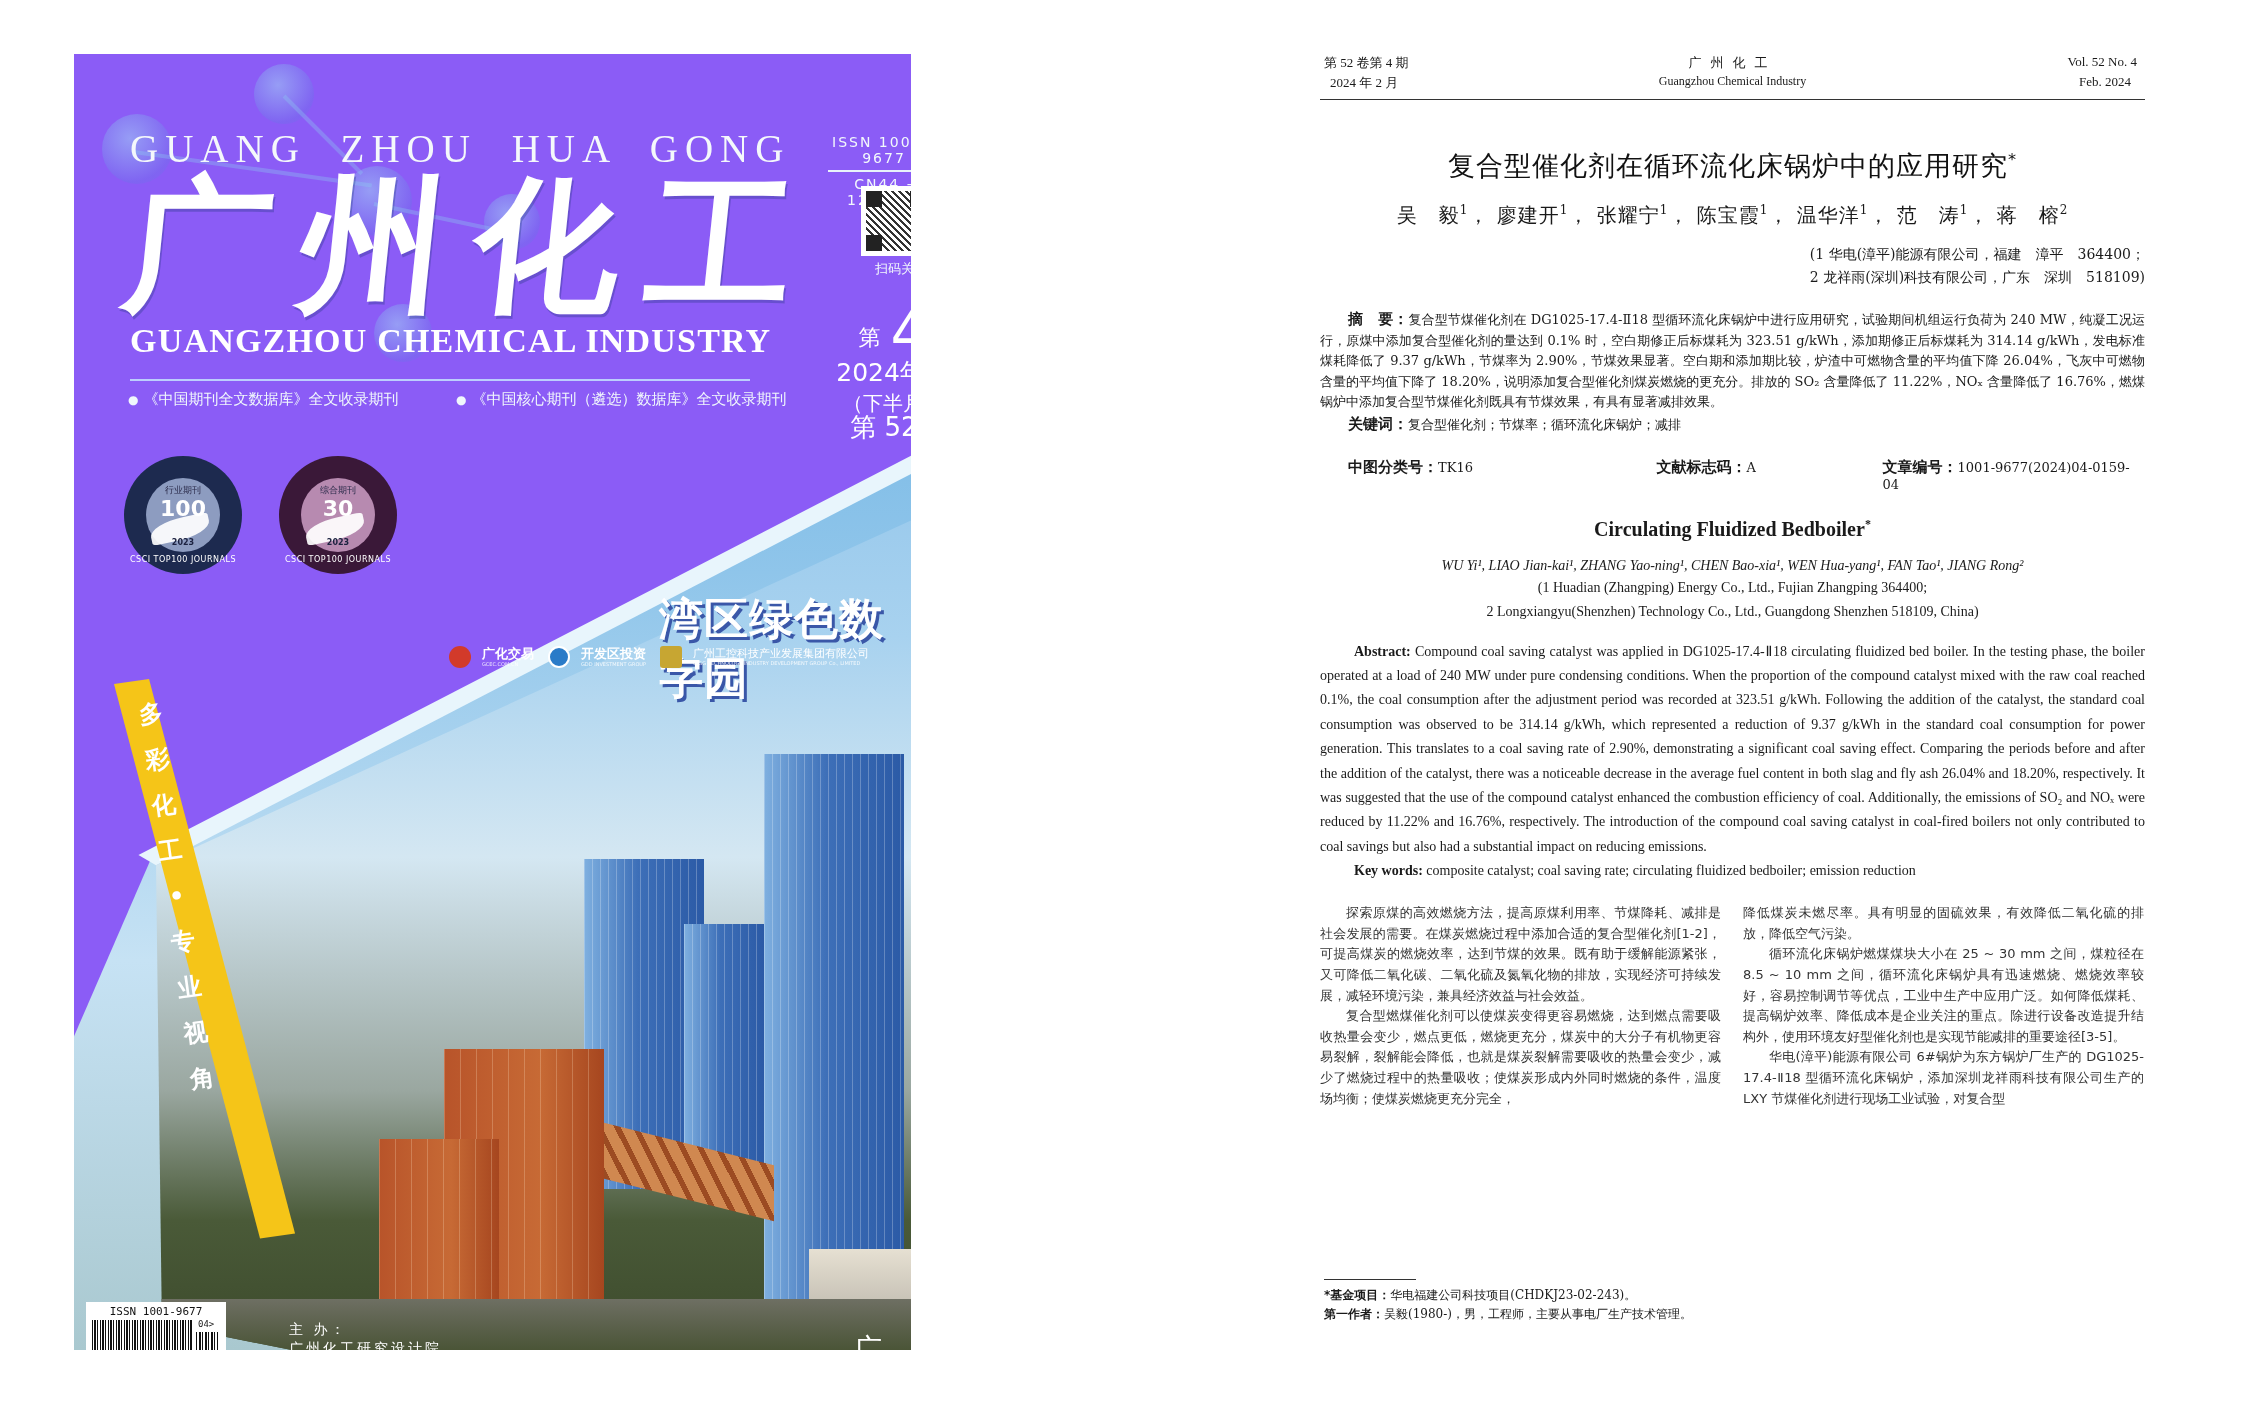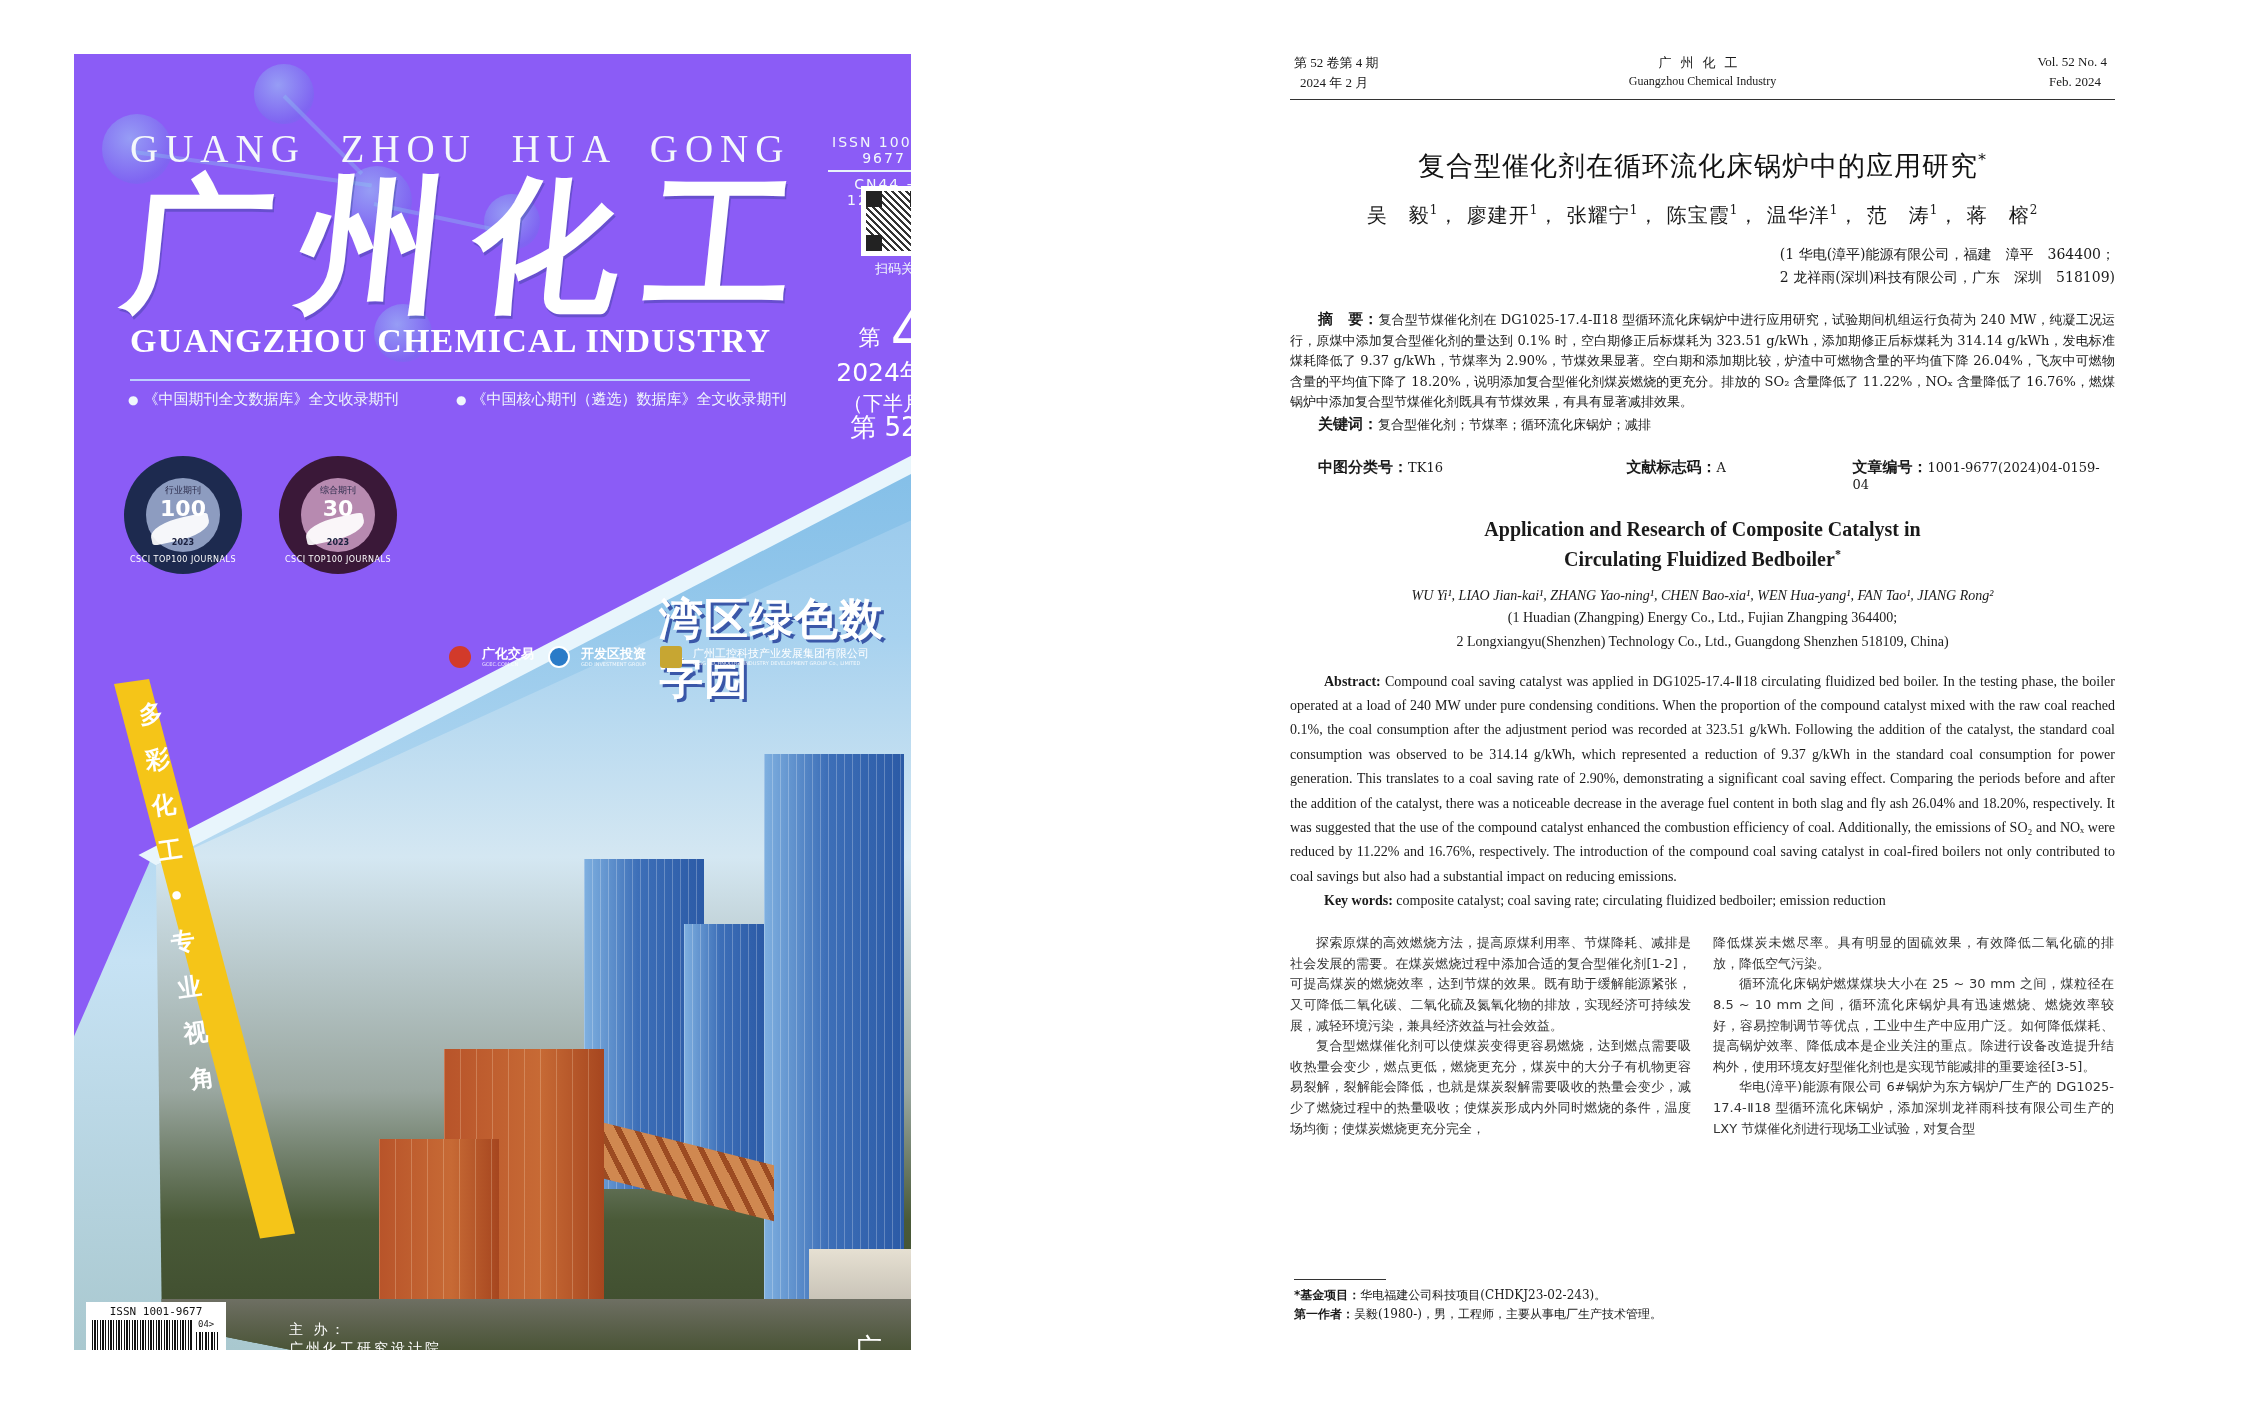--- a/index.html
+++ b/index.html
@@ -94,21 +94,21 @@
 
   .cover .barcode-box { position: absolute; left: 12px; top: 1248px; width: 140px; height: 76px; background: #fff; padding: 3px 4px; }
   .cover .barcode-box .issn-t { font-family: "DejaVu Sans Mono", monospace; font-size: 11px; text-align: center; color: #111; }
   .cover .barcode-box .bars { position: absolute; left: 6px; top: 18px; width: 100px; height: 42px; background: repeating-linear-gradient(90deg, #111 0 1px, #fff 1px 2px, #111 2px 4px, #fff 4px 5px, #111 5px 6px, #fff 6px 8px); }
   .cover .barcode-box .bars2 { position: absolute; left: 110px; top: 30px; width: 22px; height: 32px; background: repeating-linear-gradient(90deg, #111 0 1px, #fff 1px 3px, #111 3px 5px, #fff 5px 6px); }
   .cover .barcode-box .addon { position: absolute; left: 112px; top: 17px; font-size: 9px; font-family: "DejaVu Sans Mono", monospace; }
   .cover .sponsor-org { position: absolute; left: 215px; top: 1266px; color: #fff; font-size: 14px; line-height: 19px; letter-spacing: 3px; font-family: "DejaVu Sans", sans-serif; }
   .cover .ad-label { position: absolute; left: 780px; top: 1276px; color: #fff; font-size: 28px; letter-spacing: 8px; font-family: "DejaVu Sans", sans-serif; }
 
   
-  .page { position: absolute; left: 1290px; top: 52px; width: 825px; height: 1310px; font-family: "Liberation Serif", serif; color: #1a1a1a; }
+  .page { position: absolute; left: 1320px; top: 52px; width: 825px; height: 1310px; font-family: "Liberation Serif", serif; color: #1a1a1a; }
   .page .hdr { position: relative; height: 44px; font-size: 13px; }
   .page .hdr .l1, .page .hdr .l2, .page .hdr .c1, .page .hdr .c2, .page .hdr .r1, .page .hdr .r2 { position: absolute; white-space: nowrap; }
   .page .hdr .l1 { left: 4px; top: 2px; } .page .hdr .l2 { left: 10px; top: 22px; }
   .page .hdr .c1 { left: 0; right: 0; top: 2px; text-align: center; letter-spacing: 9px; }
   .page .hdr .c2 { left: 0; right: 0; top: 22px; text-align: center; font-size: 12px; }
   .page .hdr .r1 { right: 8px; top: 2px; } .page .hdr .r2 { right: 14px; top: 22px; }
   .page .hdr-rule { height: 1px; background: #333; margin-top: 3px; }
 
   .page .title-cn { margin-top: 48px; text-align: center; font-family: "DejaVu Sans", sans-serif; font-size: 27px; letter-spacing: 1px; color: #111; }
   .page sup { font-size: 60%; vertical-align: super; line-height: 0; }
@@ -287,21 +287,20 @@
   <div class="abs-cn"><span class="lab">摘　要：</span><span>复合型节煤催化剂在 DG1025-17.4-Ⅱ18 型循环流化床锅炉中进行应用研究，试验期间机组运行负荷为 240 MW，纯凝工况运行，原煤中添加复合型催化剂的量达到 0.1% 时，空白期修正后标煤耗为 323.51 g/kWh，添加期修正后标煤耗为 314.14 g/kWh，发电标准煤耗降低了 9.37 g/kWh，节煤率为 2.90%，节煤效果显著。空白期和添加期比较，炉渣中可燃物含量的平均值下降 26.04%，飞灰中可燃物含量的平均值下降了 18.20%，说明添加复合型催化剂煤炭燃烧的更充分。排放的 SO₂ 含量降低了 11.22%，NOₓ 含量降低了 16.76%，燃煤锅炉中添加复合型节煤催化剂既具有节煤效果，有具有显著减排效果。</span></div>
   <div class="kw-cn"><span class="lab">关键词：</span><span>复合型催化剂；节煤率；循环流化床锅炉；减排</span></div>
 
   <div class="class-row">
     <div class="c1"><span class="lab">中图分类号：</span><span>TK16</span></div>
     <div class="c2"><span class="lab">文献标志码：</span><span>A</span></div>
     <div class="c3"><span class="lab">文章编号：</span><span>1001-9677(2024)04-0159-04</span></div>
   </div>
 
   <div class="title-en">
-    <div>Application and Research of Composite Catalyst in</div>
     <div><span>Circulating Fluidized Bedboiler</span><sup>*</sup></div>
   </div>
   <div class="authors-en">WU Yi¹, LIAO Jian-kai¹, ZHANG Yao-ning¹, CHEN Bao-xia¹, WEN Hua-yang¹, FAN Tao¹, JIANG Rong²</div>
   <div class="affil-en">
     <div>(1 Huadian (Zhangping) Energy Co., Ltd., Fujian Zhangping 364400;</div>
     <div>2 Longxiangyu(Shenzhen) Technology Co., Ltd., Guangdong Shenzhen 518109, China)</div>
   </div>
 
   <div class="abs-en"><span class="lab">Abstract:</span> <span>Compound coal saving catalyst was applied in DG1025-17.4-Ⅱ18 circulating fluidized bed boiler. In the testing phase, the boiler operated at a load of 240 MW under pure condensing conditions. When the proportion of the compound catalyst mixed with the raw coal reached 0.1%, the coal consumption after the adjustment period was recorded at 323.51 g/kWh. Following the addition of the catalyst, the standard coal consumption was observed to be 314.14 g/kWh, which represented a reduction of 9.37 g/kWh in the standard coal consumption for power generation. This translates to a coal saving rate of 2.90%, demonstrating a significant coal saving effect. Comparing the periods before and after the addition of the catalyst, there was a noticeable decrease in the average fuel content in both slag and fly ash 26.04% and 18.20%, respectively. It was suggested that the use of the compound catalyst enhanced the combustion efficiency of coal. Additionally, the emissions of SO₂ and NOₓ were reduced by 11.22% and 16.76%, respectively. The introduction of the compound coal saving catalyst in coal-fired boilers not only contributed to coal savings but also had a substantial impact on reducing emissions.</span></div>
   <div class="kw-en"><span class="lab">Key words:</span> <span>composite catalyst; coal saving rate; circulating fluidized bedboiler; emission reduction</span></div>

